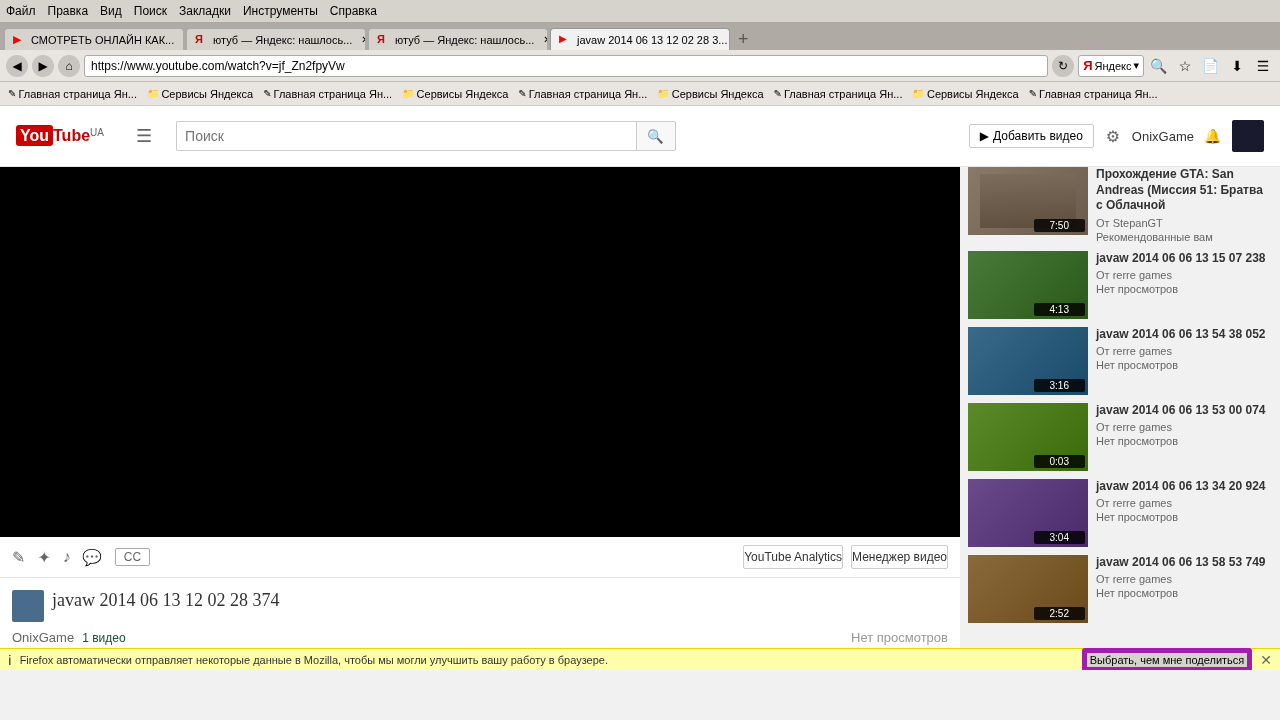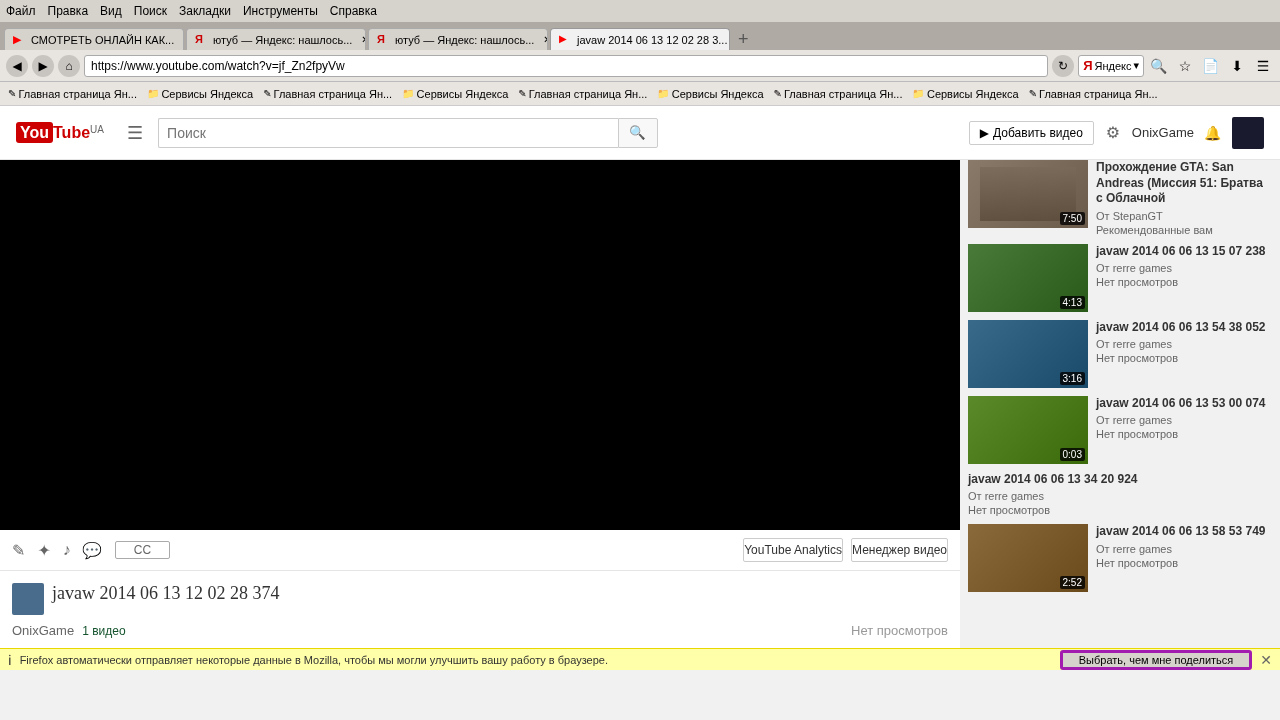--- a/index.html
+++ b/index.html
@@ -108,25 +108,25 @@
     .yt-page {
       background: #f1f1f1;
       height: calc(720px - 28px - 22px - 28px - 32px - 24px - 22px);
       overflow: hidden;
       position: relative;
     }
 
     
     .yt-header {
       background: white;
-      height: 54px;
+      height: 61px;
       display: flex;
       align-items: center;
       padding: 0 16px;
-      gap: 15px;
+      gap: 24px;
       border-bottom: 1px solid #e5e5e5;
     }
     .yt-logo { display: flex; align-items: center; gap: 4px; }
     .yt-hamburger { font-size: 18px; cursor: pointer; color: #666; margin-left: 8px; }
     .yt-search-bar {
       flex: 1;
       display: flex;
       max-width: 500px;
     }
     .yt-search-input {
@@ -254,21 +254,21 @@
       background: #555;
       overflow: hidden;
     }
     .thumb-duration {
       position: absolute;
       bottom: 3px;
       right: 3px;
       background: rgba(0,0,0,0.8);
       color: white;
       font-size: 10px;
-      padding: 1px 3px;
+      padding: 1px 16px;
       border-radius: 2px;
     }
     .related-info { flex: 1; }
     .related-title { font-size: 12px; color: #333; line-height: 1.3; margin-bottom: 3px; font-weight: bold; }
     .related-channel { font-size: 11px; color: #666; margin-bottom: 2px; }
     .related-views { font-size: 11px; color: #666; }
 
     
     .thumb-gta { background: #8a7a6a; }
     .thumb-minecraft1 { background: #5a7a4a; }
@@ -291,23 +291,23 @@
       padding: 0 8px;
       font-size: 11px;
       color: #333;
       gap: 8px;
       z-index: 100;
     }
     .ff-icon { font-size: 14px; }
     .ff-share-btn {
       margin-left: auto;
       background: #d6d2cc;
-      border: 3px solid #a21caf;
+      border: 5px solid #a21caf;
       border-radius: 3px;
-      padding: 1px 16px;
+      padding: 1px 3px;
       font-size: 11px;
       cursor: pointer;
     }
     .ff-close-btn {
       background: none; border: none; cursor: pointer; font-size: 14px; color: #666;
     }
   </style>
 </head>
 <body>
 
@@ -431,21 +431,21 @@
 
     <div class="video-section">
 
       <div class="video-player" style="background:#000; height:370px;"></div>
 
       <div class="video-controls">
         <span class="ctrl-icon">✎</span>
         <span class="ctrl-icon">✦</span>
         <span class="ctrl-icon">♪</span>
         <span class="ctrl-icon">💬</span>
-        <span class="ctrl-icon" style="font-size:12px;border:1px solid #aaa;padding:1px 18px;border-radius:2px;">CC</span>
+        <span class="ctrl-icon" style="font-size:12px;border:1px solid #aaa;padding:1px 8px;border-radius:2px;">CC</span>
         <div class="video-action-btns">
           <button class="yt-analytics-btn">YouTube Analytics</button>
           <button class="yt-manager-btn">Менеджер видео</button>
         </div>
       </div>
 
       <div class="video-info">
         <div class="video-title-row">
           <div class="video-channel-icon" style="background:#4a6c8c;"></div>
           <span class="video-title">javaw 2014 06 13 12 02 28 374</span>
@@ -507,20 +507,24 @@
           <span class="thumb-duration">0:03</span>
         </div>
         <div class="related-info">
           <div class="related-title">javaw 2014 06 06 13 53 00 074</div>
           <div class="related-channel">От rerre games</div>
           <div class="related-views">Нет просмотров</div>
         </div>
       </div>
 
       <div class="related-video">
+        <div class="related-thumb thumb-minecraft4">
+          <div style="width:100%;height:100%;background:linear-gradient(135deg,#6a4a8a,#4a2a6a);"></div>
+          <span class="thumb-duration">3:04</span>
+        </div>
         <div class="related-info">
           <div class="related-title">javaw 2014 06 06 13 34 20 924</div>
           <div class="related-channel">От rerre games</div>
           <div class="related-views">Нет просмотров</div>
         </div>
       </div>
 
       <div class="related-video">
         <div class="related-thumb thumb-minecraft5">
           <div style="width:100%;height:100%;background:linear-gradient(135deg,#8a6a3a,#6a4a1a);"></div>

